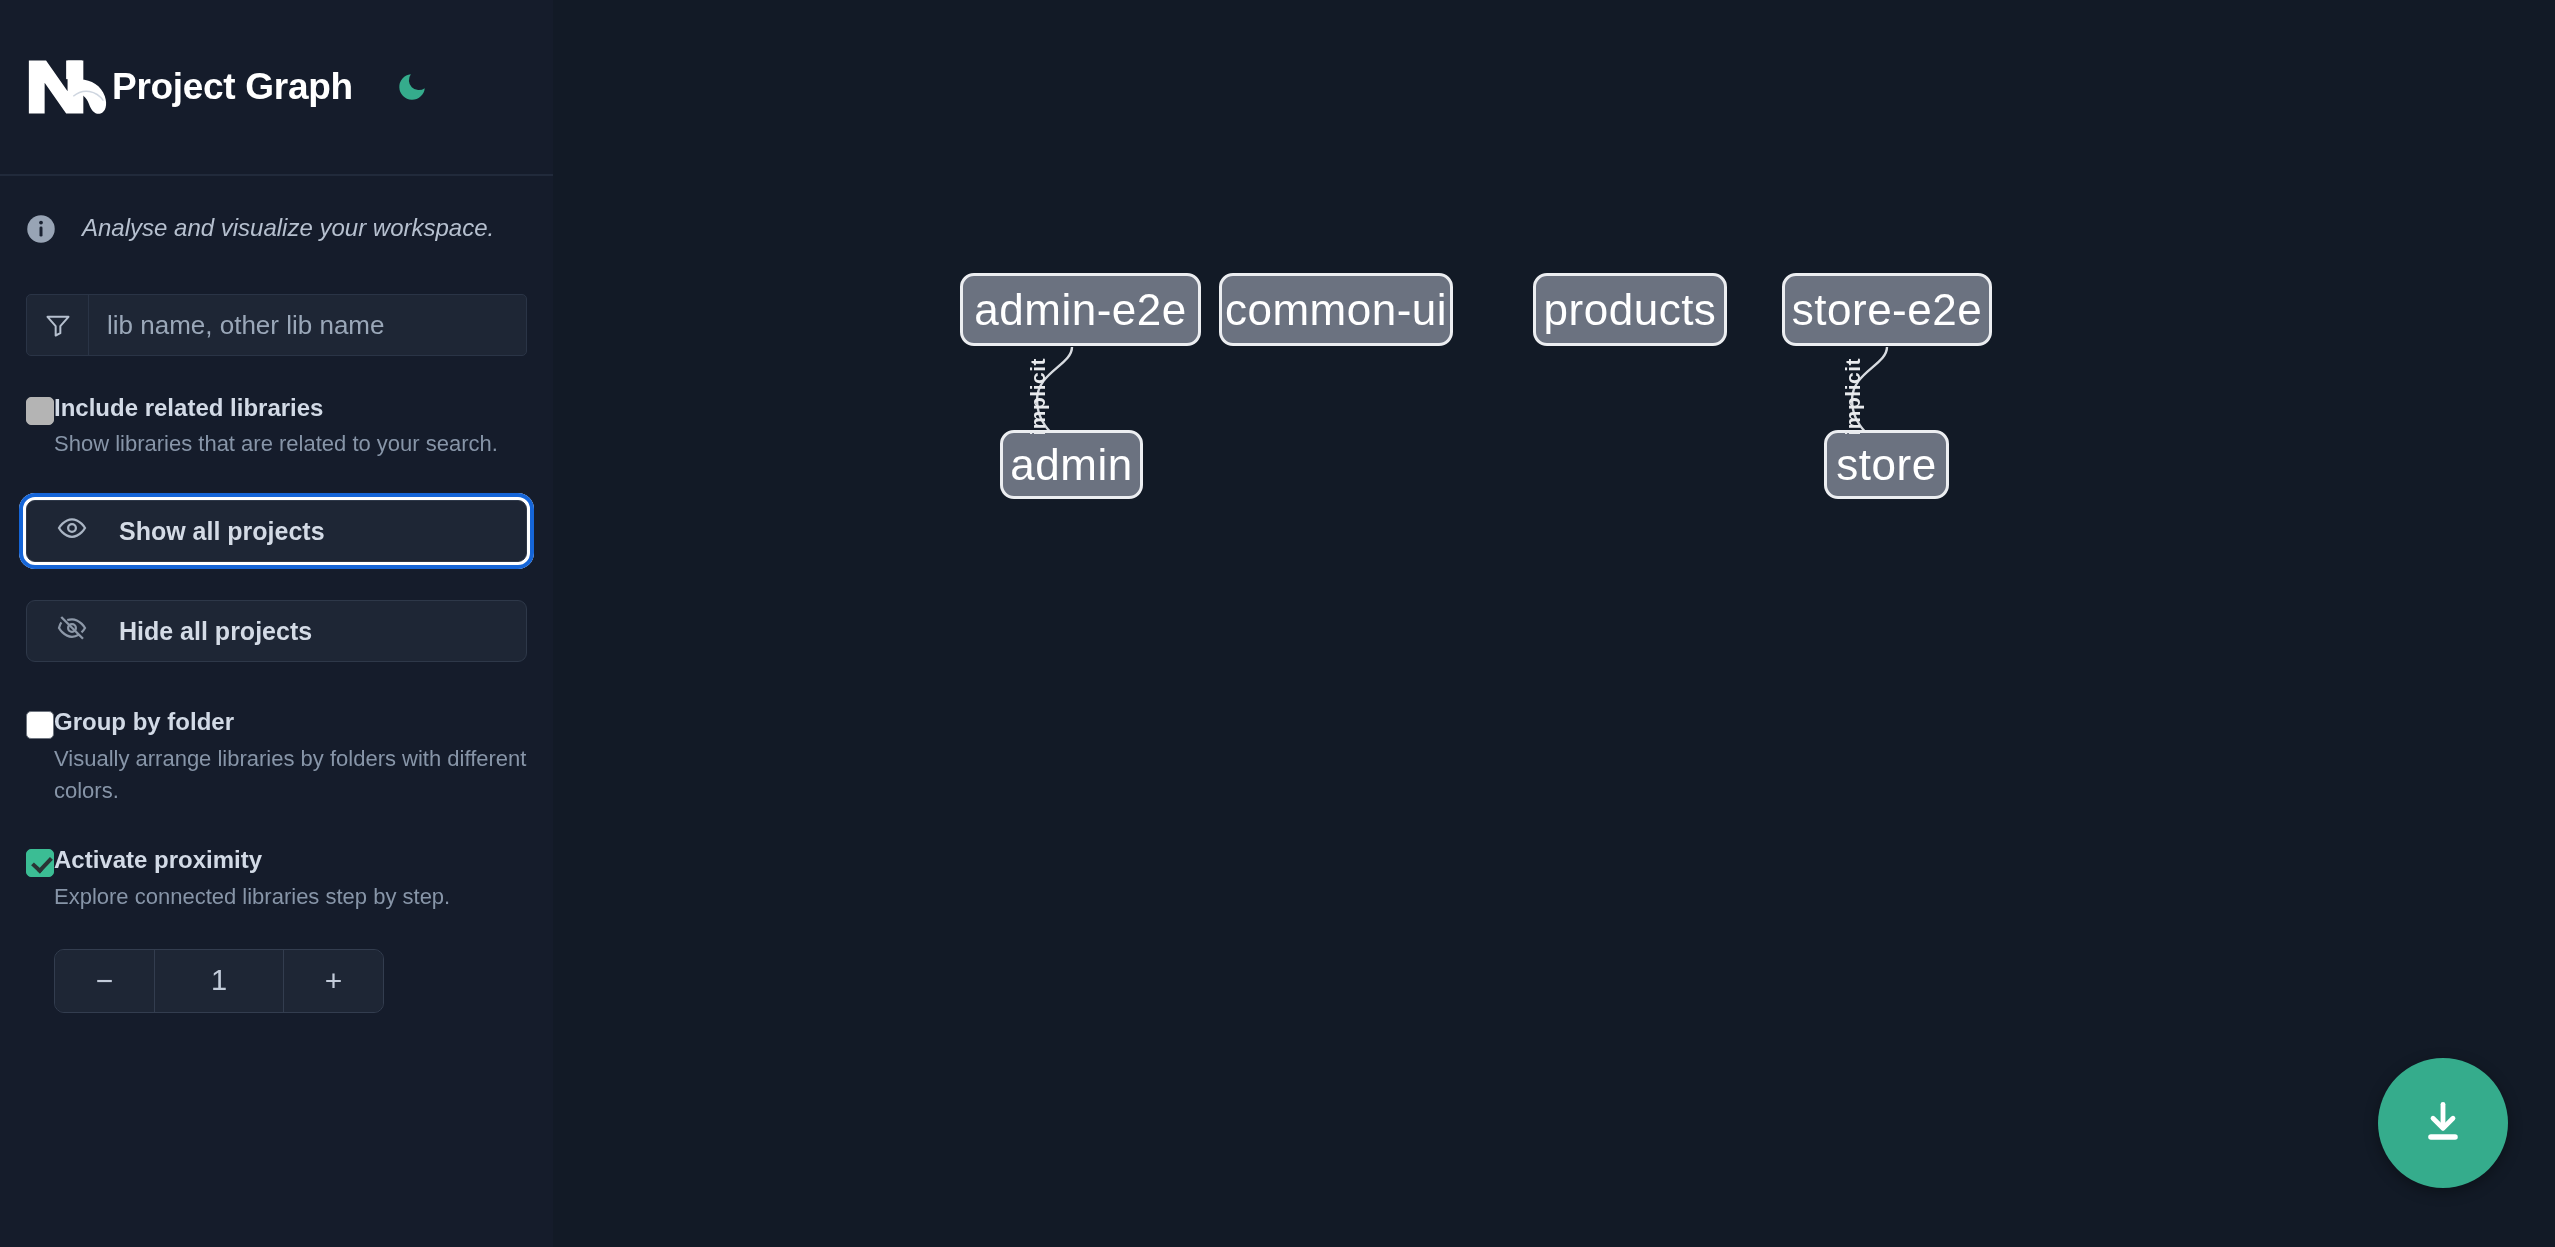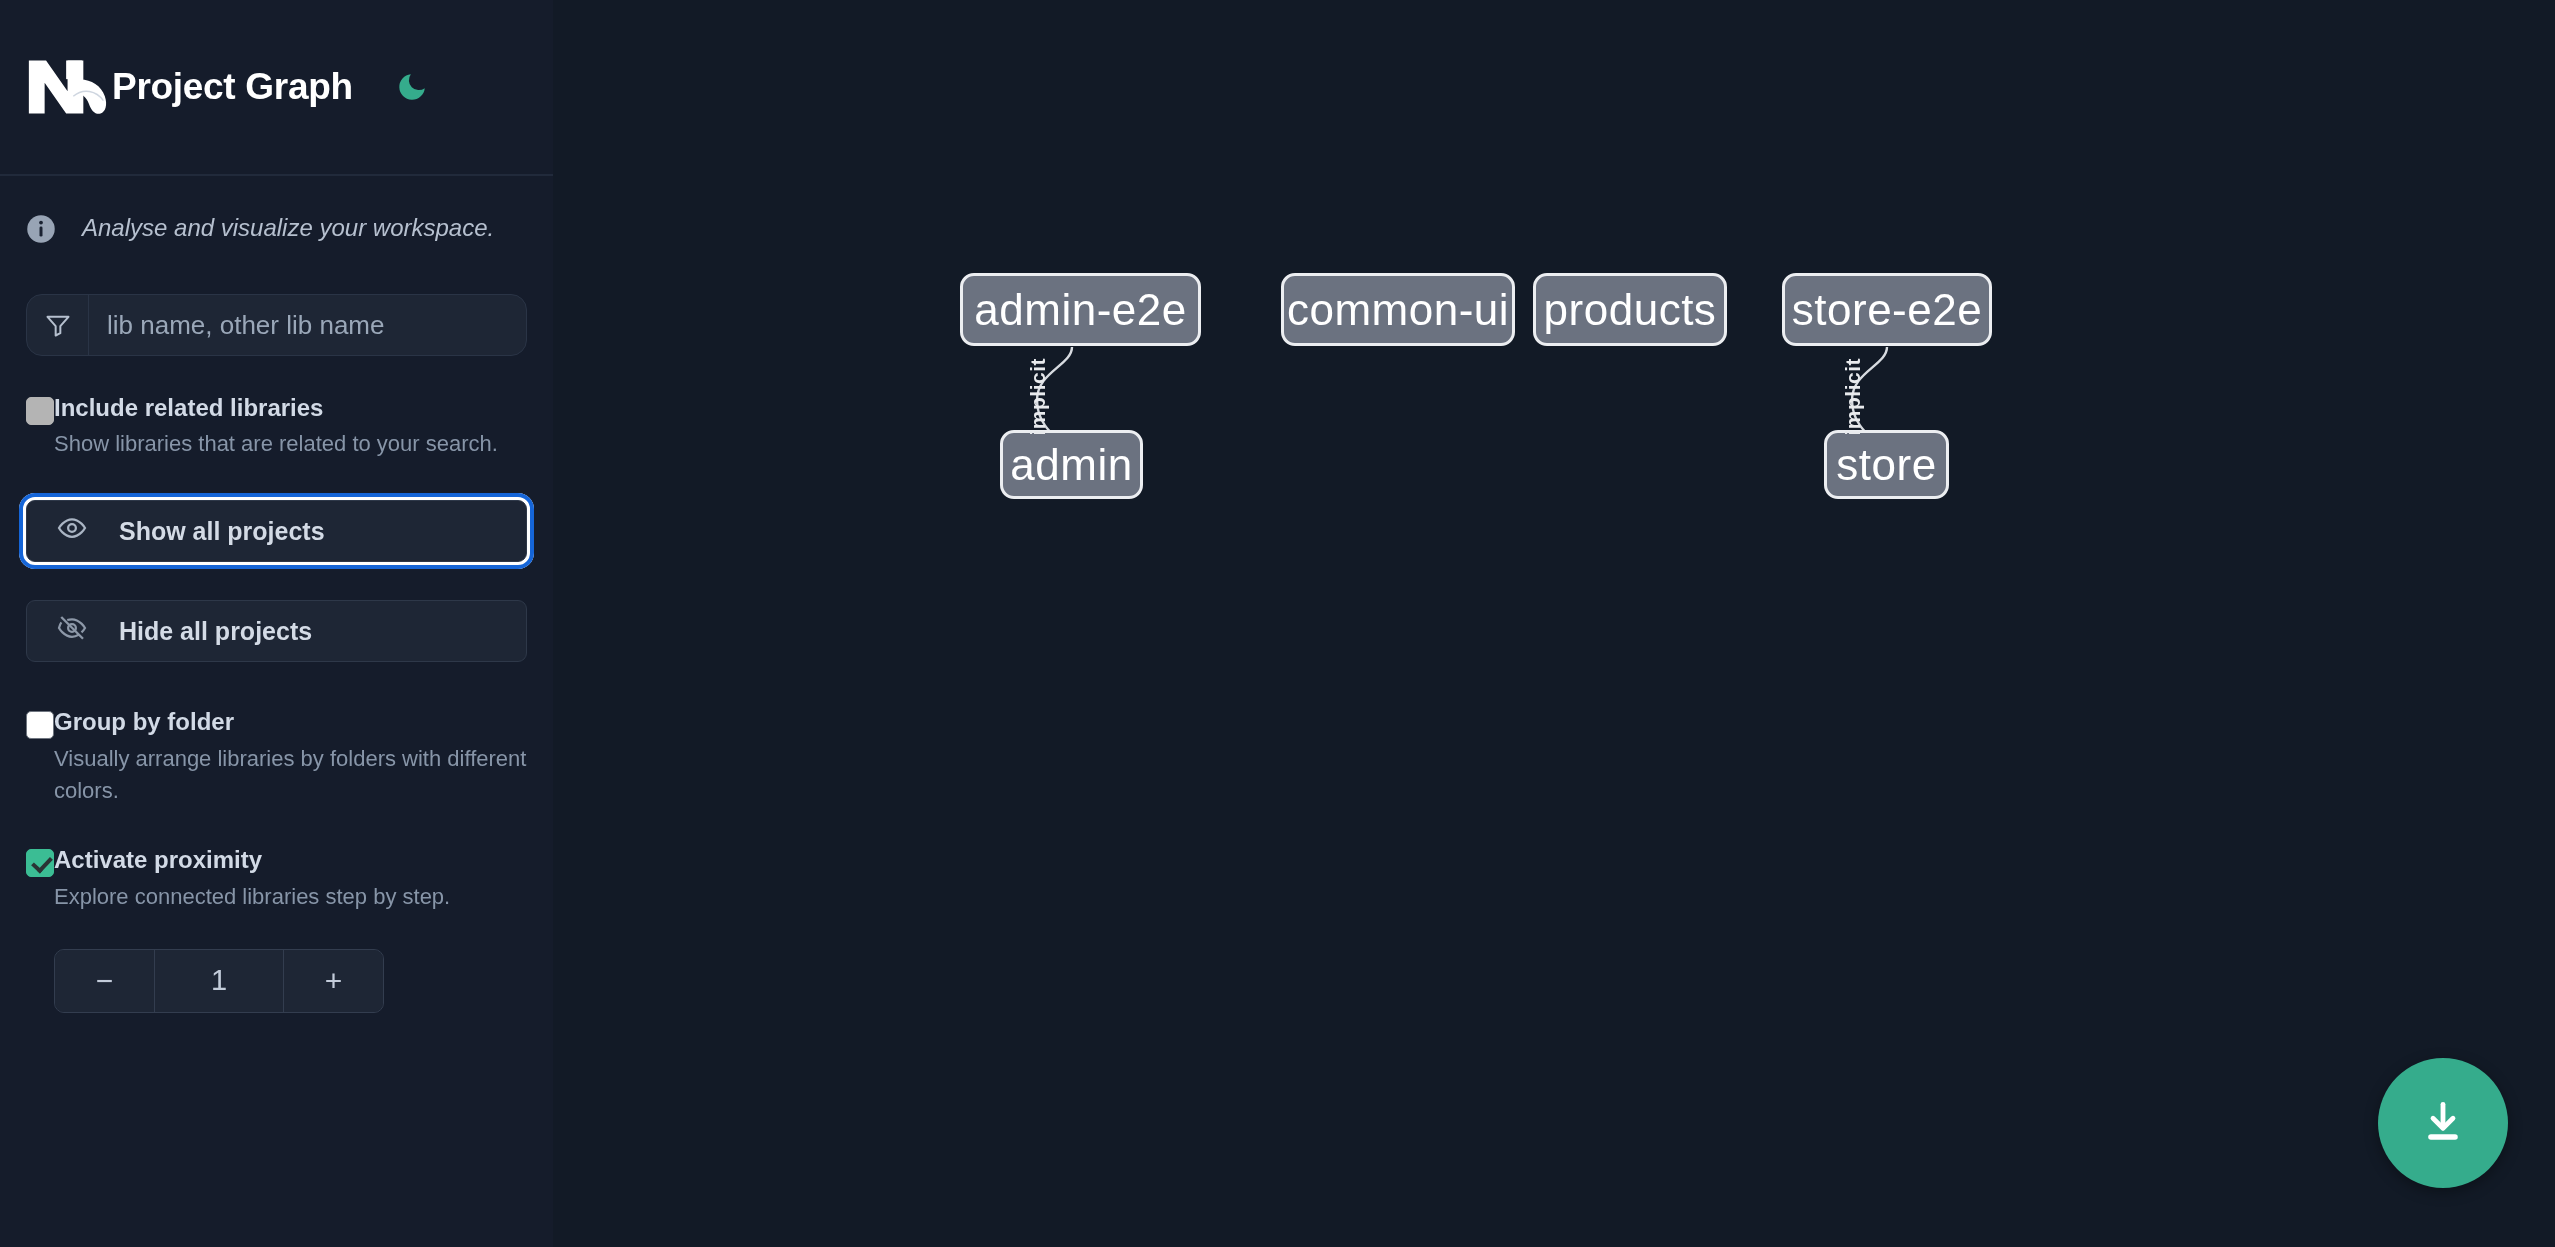--- a/index.html
+++ b/index.html
@@ -86,21 +86,21 @@
     font-weight: 400;
   }
 
   
   .filter-box {
     display: flex;
     align-items: stretch;
     height: 62px;
     background: #1e2635;
     border: 1px solid #2a3446;
-    border-radius: 16px;
+    border-radius: 5px;
     overflow: hidden;
     margin-top: 14px;
   }
   .filter-icon-cell {
     width: 62px;
     display: flex;
     align-items: center;
     justify-content: center;
     border-right: 1px solid #2a3446;
     flex: 0 0 62px;
@@ -389,21 +389,21 @@
           <path d="M0,0 L10,5 L0,10 z" fill="#d7dbe0"></path>
         </marker>
       </defs>
       <path d="M519,347 C519,365 484,372 484,400 C484,420 494,430 516,451" fill="none" stroke="#d7dbe0" stroke-width="2.4" marker-end="url(#arrow)"></path>
       <path d="M1334,347 C1334,365 1299,372 1299,400 C1299,420 1309,430 1331,451" fill="none" stroke="#d7dbe0" stroke-width="2.4" marker-end="url(#arrow)"></path>
     </svg>
 
     <div class="node" style="left:407px;top:273px;width:241px;height:73px;">
       <span>admin-e2e</span>
     </div>
-    <div class="node" style="left:728px;top:273px;width:234px;height:73px;">
+    <div class="node" style="left:666px;top:273px;width:234px;height:73px;">
       <span>common-ui</span>
     </div>
     <div class="node" style="left:980px;top:273px;width:194px;height:73px;">
       <span>products</span>
     </div>
     <div class="node" style="left:1229px;top:273px;width:210px;height:73px;">
       <span>store-e2e</span>
     </div>
     <div class="node" style="left:447px;top:430px;width:143px;height:69px;">
       <span>admin</span>

